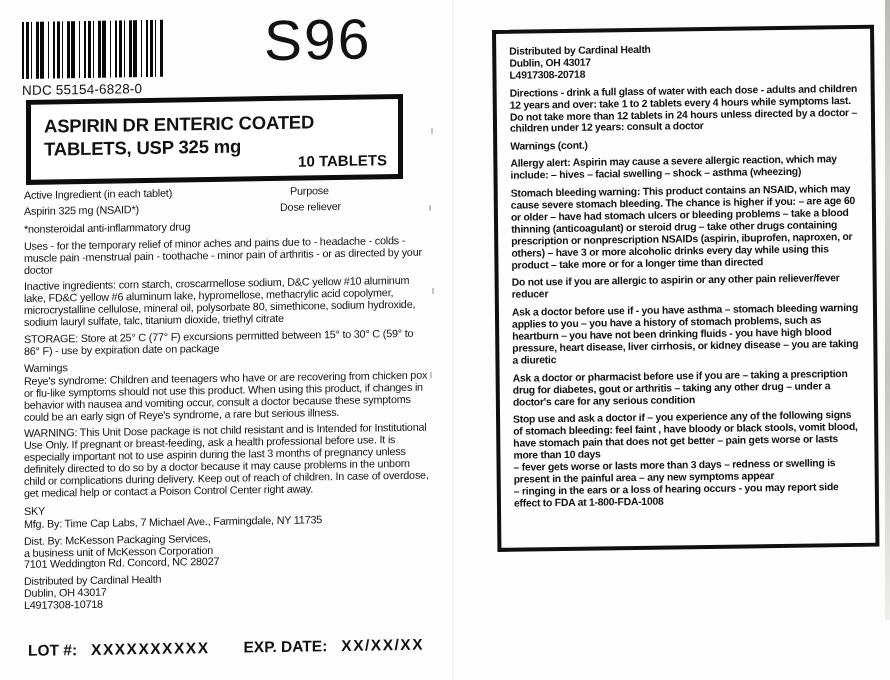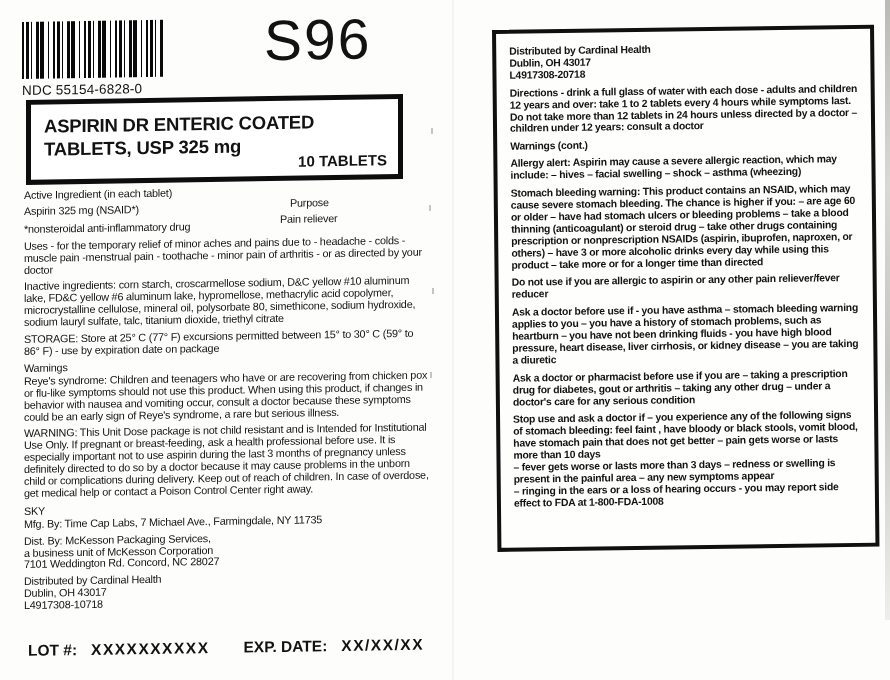--- a/index.html
+++ b/index.html
@@ -17,21 +17,21 @@
   .ndc{position:absolute;left:2px;top:69px;font-size:13.5px;letter-spacing:.2px;}
   .plant-code{position:absolute;left:244px;top:2px;font-size:57px;line-height:1;letter-spacing:2px;}
   .title-box{position:absolute;left:6px;top:86px;width:377px;height:85px;box-sizing:border-box;
              border:5px solid #0d0d0d;background:#fff;padding:11px 12px 5px 13px;}
   .title-box .title{font-size:18.5px;font-weight:bold;line-height:1.22;letter-spacing:-0.2px;}
   .title-box .count{position:absolute;right:11px;bottom:6px;font-size:15px;font-weight:bold;}
 
   .facts{position:absolute;left:4px;top:176px;width:406px;
          font-size:10.8px;line-height:11.9px;letter-spacing:-0.2px;}
   .fact-row{position:relative;margin-bottom:4px;}
-  .purpose-col{position:absolute;left:260px;top:12px;}
+  .purpose-col{position:absolute;left:260px;top:0;}
   .para{margin:0 0 5px 0;white-space:pre-line;}
   .mt2{margin-top:2px;} .mt6{margin-top:6px;}
   .warn-head{margin:2px 0 1px 0;}
 
   .lot-row{position:absolute;left:8px;top:628px;font-size:15.5px;font-weight:bold;white-space:nowrap;}
   .lot-row .val{letter-spacing:1.5px;}
   .sp14{display:inline-block;width:14px;} .sp34{display:inline-block;width:34px;}
 
   
   .panel-right{position:absolute;left:492px;top:30px;width:382px;min-height:522px;box-sizing:border-box;
@@ -69,21 +69,21 @@
       <div class="count">10 TABLETS</div>
     </div>
 
     <div class="facts">
       <div class="fact-row">
         <span>Active Ingredient (in each tablet)</span>
         <span class="purpose-col" style="left:266px;">Purpose</span>
       </div>
       <div class="fact-row" style="margin-bottom:6px;">
         <span>Aspirin 325 mg (NSAID*)</span>
-        <span class="purpose-col" style="left:256px;">Pain reliever</span>
+        <span class="purpose-col" style="left:256px;">Dose reliever</span>
       </div>
       <p class="para">*nonsteroidal anti-inflammatory drug</p>
       <p class="para mt2">Uses - for the temporary relief of minor aches and pains due to - headache - colds - muscle pain -menstrual pain - toothache - minor pain of arthritis - or as directed by your doctor</p>
       <p class="para mt2">Inactive ingredients: corn starch, croscarmellose sodium, D&amp;C yellow #10 aluminum lake, FD&amp;C yellow #6 aluminum lake, hypromellose, methacrylic acid copolymer, microcrystalline cellulose, mineral oil, polysorbate 80, simethicone, sodium hydroxide, sodium lauryl sulfate, talc, titanium dioxide, triethyl citrate</p>
       <p class="para mt2">STORAGE: Store at 25° C (77° F) excursions permitted between 15° to 30° C (59° to 86° F) - use by expiration date on package</p>
       <p class="para warn-head">Warnings</p>
       <p class="para">Reye's syndrome: Children and teenagers who have or are recovering from chicken pox or flu-like symptoms should not use this product. When using this product, if changes in behavior with nausea and vomiting occur, consult a doctor because these symptoms could be an early sign of Reye's syndrome, a rare but serious illness.</p>
       <p class="para mt2">WARNING: This Unit Dose package is not child resistant and is Intended for Institutional Use Only. If pregnant or breast-feeding, ask a health professional before use. It is especially important not to use aspirin during the last 3 months of pregnancy unless definitely directed to do so by a doctor because it may cause problems in the unborn child or complications during delivery. Keep out of reach of children. In case of overdose, get medical help or contact a Poison Control Center right away.</p>
       <p class="para mt6" style="margin-bottom:1px;">SKY</p>
       <p class="para">Mfg. By: Time Cap Labs, 7 Michael Ave., Farmingdale, NY 11735</p>

